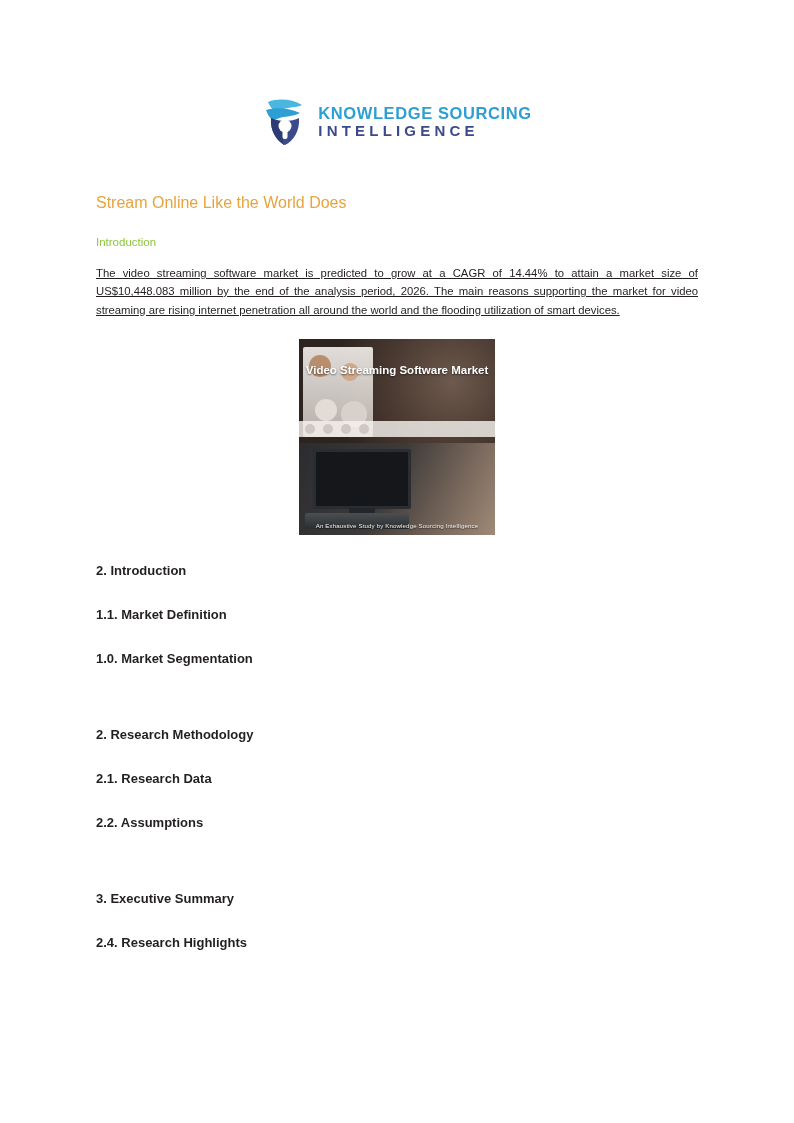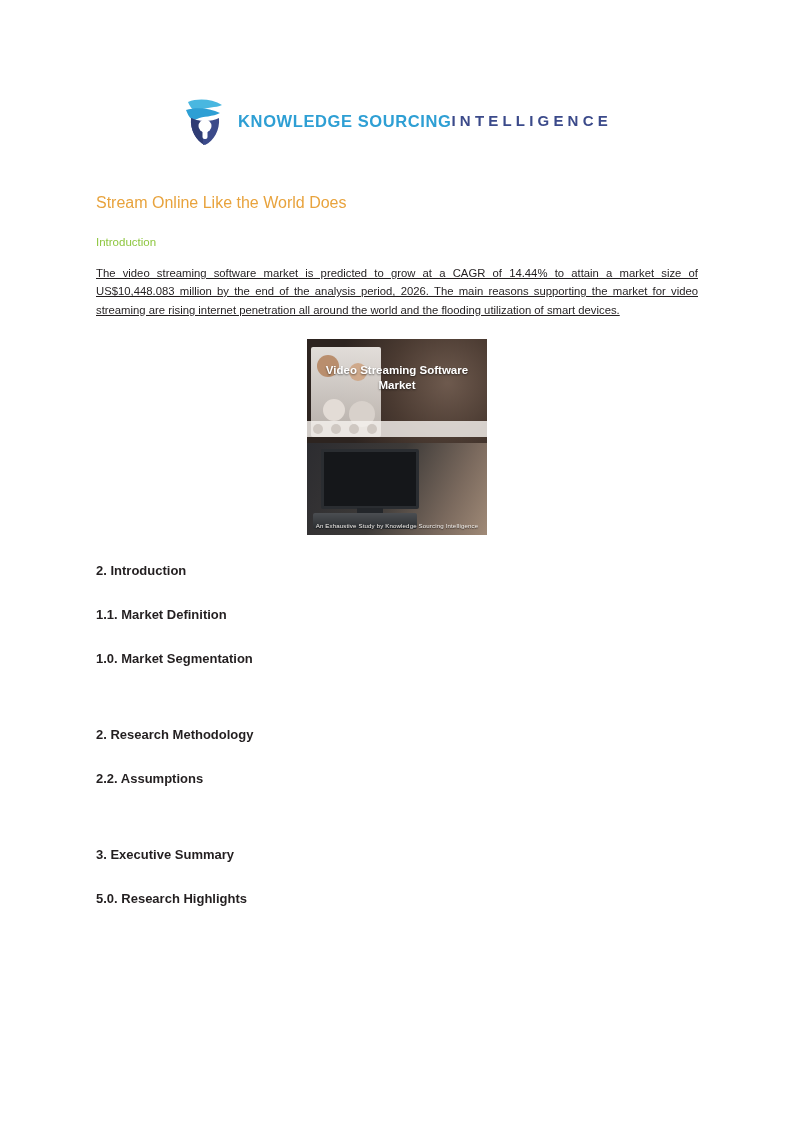--- a/index.html
+++ b/index.html
@@ -34,20 +34,21 @@
     align-items: center;
     gap: 10px;
   }
   .logo-mark {
     width: 46px;
     height: 52px;
     position: relative;
   }
   .logo-text {
     display: flex;
+    flex-direction: column;
     line-height: 1.05;
   }
   .logo-line1 {
     font-size: 16.5px;
     font-weight: bold;
     letter-spacing: 0.6px;
     color: #2e9fd4;
   }
   .logo-line2 {
     font-size: 15px;
@@ -83,21 +84,21 @@
     font-size: 11.3px;
     line-height: 1.62;
     text-align: justify;
     color: #231f20;
     text-decoration: underline;
   }
 
   
   .figure {
     margin: 20px auto 0 auto;
-    width: 180px;
+    width: 196px;
     height: 196px;
     position: relative;
     overflow: hidden;
   }
   .fig-top {
     position: relative;
     width: 100%;
     height: 104px;
     background:
       radial-gradient(circle at 78% 42%, #6e5a4e 0%, #4a3a31 38%, #2d2420 72%),
@@ -260,19 +261,20 @@
       <div class="fig-caption">An Exhaustive Study by Knowledge Sourcing Intelligence</div>
     </div>
   </div>
 
   <div class="toc-block">
     <ul class="toc-list">
       <li class="toc-item first">2. Introduction</li>
       <li class="toc-item">1.1. Market Definition</li>
       <li class="toc-item">1.0. Market Segmentation</li>
       <li class="toc-item group-start">2. Research Methodology</li>
+      <li class="toc-item">2.1. Research Data</li>
       <li class="toc-item">2.2. Assumptions</li>
       <li class="toc-item group-start">3. Executive Summary</li>
-      <li class="toc-item">5.0. Research Highlights</li>
+      <li class="toc-item">2.4. Research Highlights</li>
     </ul>
   </div>
 
 </div>
 
 </body></html>

